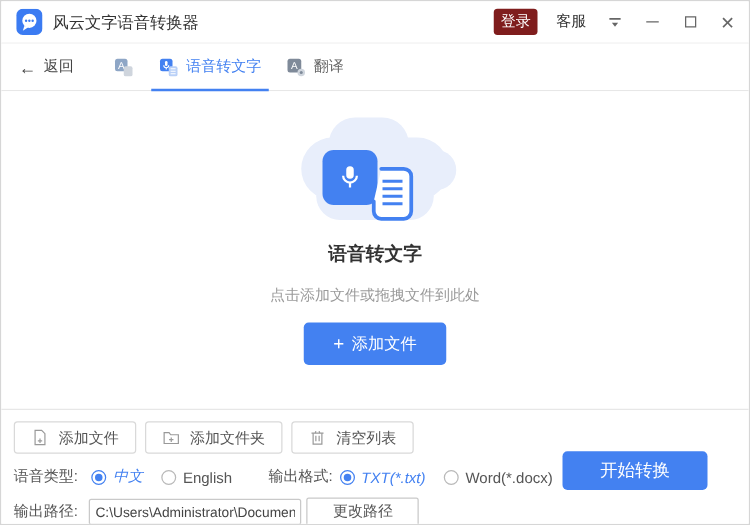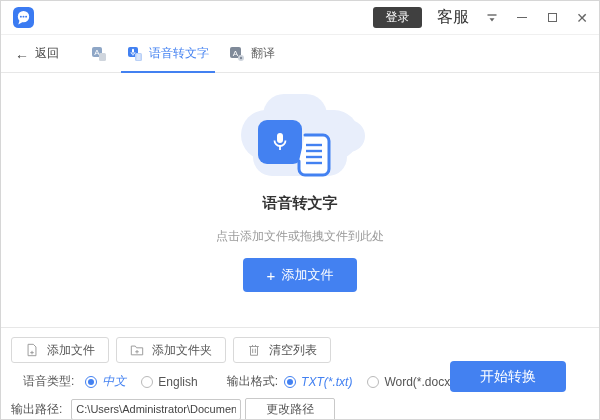--- a/index.html
+++ b/index.html
@@ -5,22 +5,22 @@
   * { margin:0; padding:0; box-sizing:border-box; }
   html,body { width:600px; height:420px; }
   body { font-family:"Liberation Sans","DejaVu Sans",sans-serif; background:#fff; }
   .window { width:600px; height:420px; border:1px solid #d6d6d6; background:#fff; position:relative; overflow:hidden; }
 
   
   .titlebar { height:34px; display:flex; align-items:center; padding:0 10px 0 12px; background:#fff; border-bottom:1px solid #f0f0f0; }
   .app-icon { width:21px; height:21px; flex:0 0 auto; }
   .app-title { font-size:13px; color:#333; margin-left:8px; }
   .tb-spacer { flex:1; }
-  .login-btn { width:49px; height:21px; background:#404040; color:#fff; font-size:12px; border:none; border-radius:3px; cursor:pointer; line-height:21px; text-align:center; }
-  .support { font-size:16px; color:#333; margin-left:15px; cursor:pointer; }
+  .login-btn { width:35px; height:21px; background:#7f1d1d; color:#fff; font-size:12px; border:none; border-radius:3px; cursor:pointer; line-height:21px; text-align:center; }
+  .support { font-size:12px; color:#333; margin-left:15px; cursor:pointer; }
   .tb-ic { margin-left:16px; display:inline-flex; align-items:center; justify-content:center; width:14px; height:14px; cursor:pointer; }
   .min-bar { width:10px; height:1px; background:#666; display:block; }
   .max-box { width:9px; height:9px; border:1px solid #666; display:block; }
   .close-x { font-size:14px; color:#666; line-height:1; }
 
   
   .tabbar { height:38px; display:flex; align-items:stretch; border-bottom:1px solid #e7e7e7; padding:0 14px; background:#fff; }
   .back { display:flex; align-items:center; gap:6px; font-size:12px; color:#444; cursor:pointer; margin-right:22px; }
   .back-arrow { font-size:14px; color:#444; }
   .tab { display:flex; align-items:center; gap:6px; font-size:12px; color:#666; padding:0 10px; cursor:pointer; position:relative; }
@@ -40,21 +40,21 @@
   .doc-illu { position:absolute; left:60px; top:37px; z-index:2; }
   .dz-title { font-size:15px; font-weight:600; color:#333; margin-top:15px; }
   .dz-hint { font-size:12px; color:#9a9a9a; margin-top:15px; }
   .add-btn { margin-top:13px; width:114px; height:34px; background:#4381f1; color:#fff; font-size:13px; border:none; border-radius:4px; cursor:pointer; display:flex; align-items:center; justify-content:center; gap:6px; }
   .add-plus { font-size:15px; line-height:1; }
 
   
   .bottom { position:relative; height:92px; padding:9px 10px 0; background:#fff; }
   .toolrow { display:flex; gap:7px; }
   .tool-btn { height:26px; padding:0 13px; display:inline-flex; align-items:center; gap:8px; background:#fff; border:1px solid #d9d9d9; border-radius:3px; font-size:12px; color:#555; cursor:pointer; }
-  .optrow { display:flex; align-items:center; margin-top:10px; font-size:12px; color:#555;margin-left:12px; }
+  .optrow { display:flex; align-items:center; margin-top:10px; font-size:12px; color:#555; }
   .opt-group-label { margin-right:11px; }
   .fmt-label { margin-left:14px; margin-right:6px; }
   .opt { display:flex; align-items:center; gap:5px; margin-right:15px; cursor:pointer; }
   .radio { width:12px; height:12px; border:1px solid #b9b9b9; border-radius:50%; background:#fff; flex:0 0 auto; }
   .opt.on .radio { border-color:#4381f1; }
   .opt.on .radio::after { content:''; display:block; width:6px; height:6px; border-radius:50%; background:#4381f1; margin:2px; }
   .opt.on .opt-label { color:#4381f1;font-style:italic; }
   .pathrow { display:flex; align-items:center; margin-top:8px; font-size:12px; color:#555; }
   .path-label { margin-right:9px; }
   .path-input { width:170px; height:21px; border:1px solid #c9c9c9; border-radius:2px; font-size:11px; color:#444; padding:0 4px; font-family:"Liberation Sans","DejaVu Sans",sans-serif; }
@@ -70,20 +70,21 @@
     <span class="app-icon">
       <svg width="21" height="21" viewBox="0 0 24 24">
           <rect x="0" y="0" width="24" height="24" rx="6" fill="#3b7bf2"></rect>
           <circle cx="12" cy="11" r="6.5" fill="#fff"></circle>
           <path d="M7.5 15.5 L6 20 L11 17 Z" fill="#fff"></path>
           <circle cx="9" cy="11" r="1.1" fill="#3b7bf2"></circle>
           <circle cx="12" cy="11" r="1.1" fill="#3b7bf2"></circle>
           <circle cx="15" cy="11" r="1.1" fill="#3b7bf2"></circle>
         </svg>
     </span>
+    <span class="app-title">风云文字语音转换器</span>
     <span class="tb-spacer"></span>
     <button class="login-btn">登录</button>
     <span class="support">客服</span>
     <span class="tb-ic">
       <svg width="12" height="12" viewBox="0 0 12 12">
           <line x1="1.5" y1="3" x2="10.5" y2="3" stroke="#666" stroke-width="1.4"></line>
           <path d="M3.5 6.2 H8.5 L6 9.4 Z" fill="#666"></path>
         </svg>
     </span>
     <span class="tb-ic">

